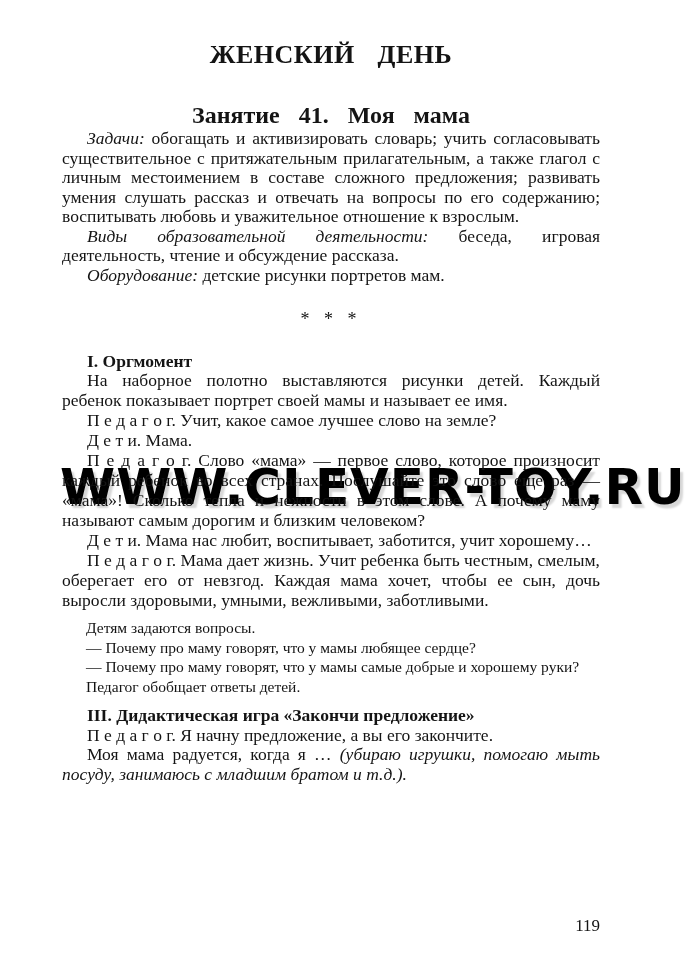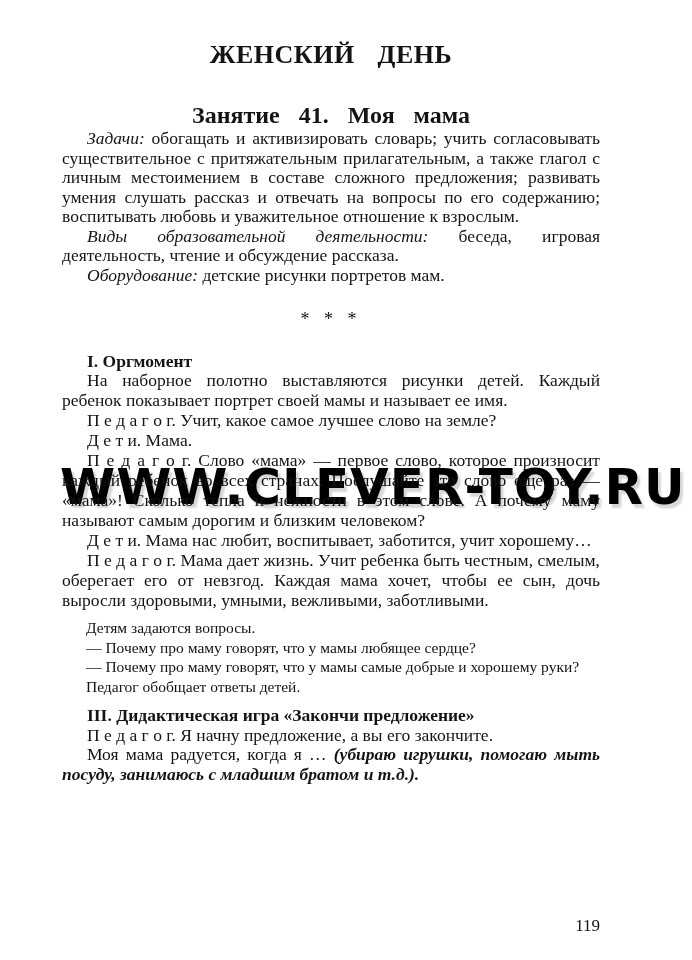--- a/index.html
+++ b/index.html
@@ -88,21 +88,21 @@
     padding-left: 24px;
     font-size: 15.5px;
     line-height: 19.5px;
   }
   .h-sec3 { margin-top: 9px; }
   .d-sec3 { margin-top: 2px; }
   .p-final {
     margin-top: 11px;
     line-height: 21.5px;
   }
-  .task-italic { font-style: italic; font-weight: bold; }
+  .task-italic { font-style: italic; }
   .page-number {
     position: absolute;
     left: 62px;
     top: 916px;
     width: 538px;
     text-align: right;
     font-size: 17px;
     line-height: 20px;
     z-index: 1;
   }

